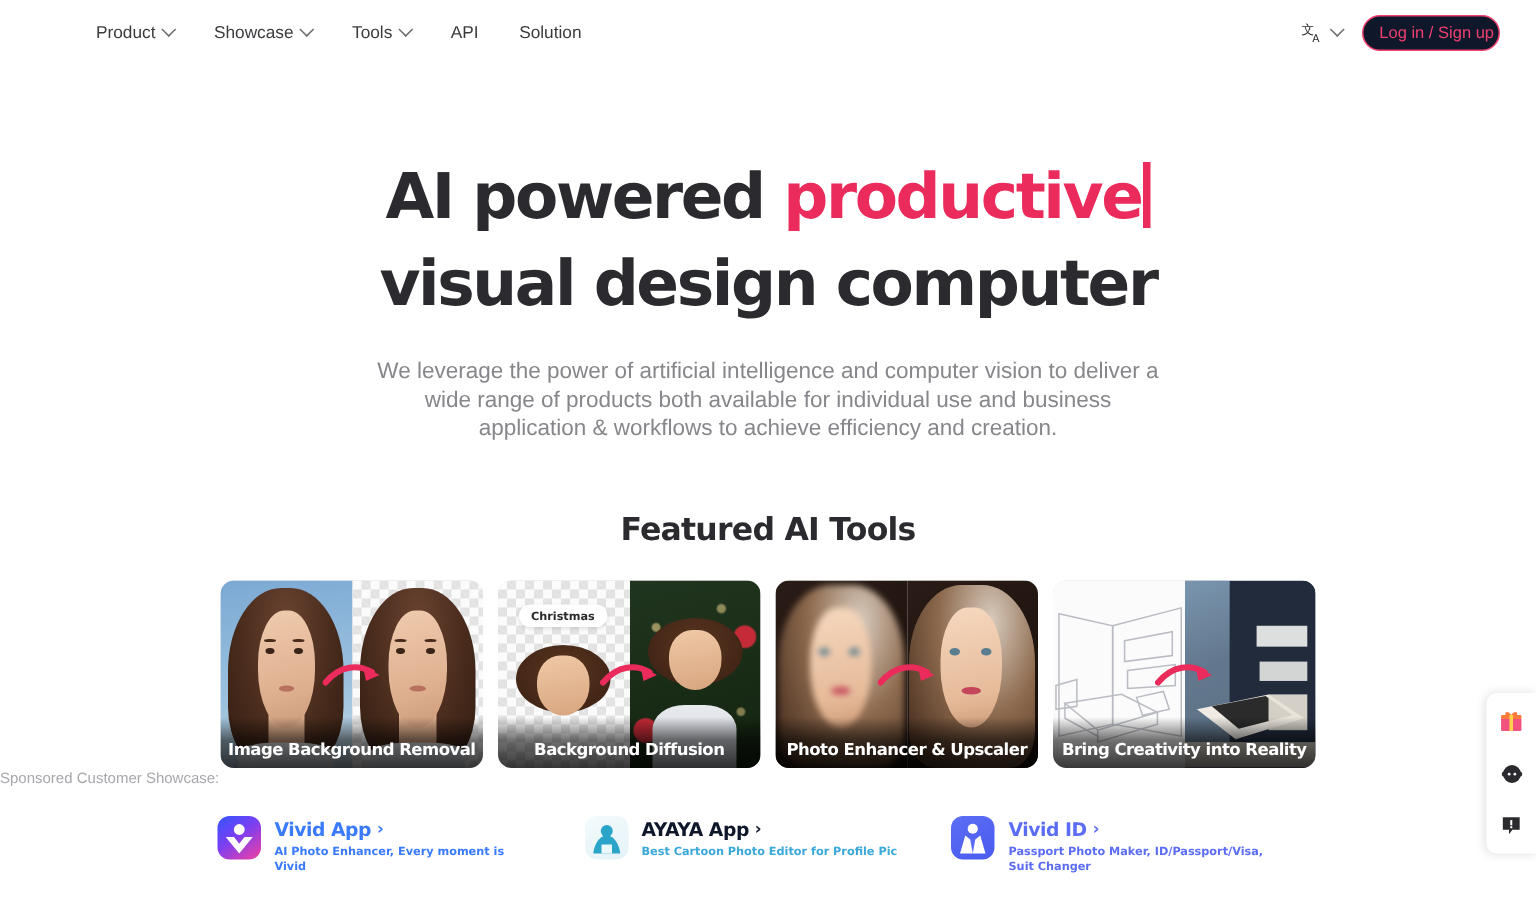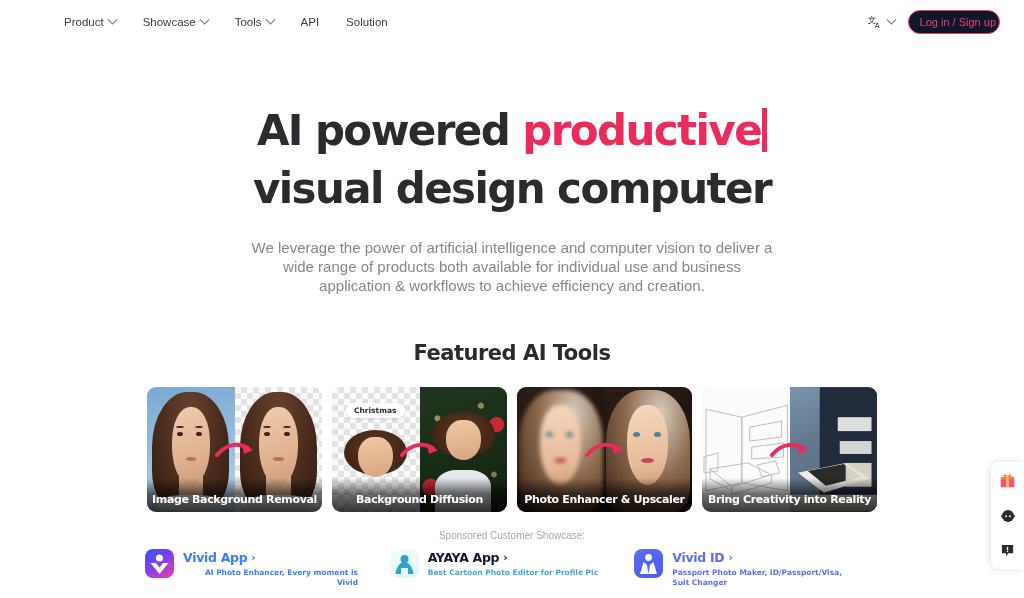--- a/index.html
+++ b/index.html
@@ -248,27 +248,26 @@
     position: absolute; left: 18%; bottom: 0; width: 64%; height: 34%;
     border-radius: 38% 38% 0 0;
     background: linear-gradient(180deg,#e8eaee,#cdd3da);
   }
 
   .sketchbg { background: #fbfbfb; }
   .renderbg { background: linear-gradient(160deg,#5e7d9a 0%, #2c3b52 40%, #1b2436 100%); }
 
   
   .sponsored-title {
-    text-align: center;
-    margin-top: 18px;
+    margin-top: 2px;
     font-size: 10px;
     color: #a8a8ad;
   }
   .sponsors {
-    margin-top: 8px;
+    margin-top: 19px;
     display: flex;
     justify-content: center;
     gap: 0;
     padding: 0 145px;
   }
   .sponsor {
     display: flex;
     align-items: flex-start;
     gap: 9px;
     width: 248px;
@@ -303,21 +302,21 @@
     font-weight: 700;
   }
   .sponsor-desc {
     margin-top: 3px;
     font-size: 7.5px;
     font-weight: 700;
     line-height: 10px;
     font-family: "DejaVu Sans", sans-serif;
     max-width: 175px;
   }
-  .d-vivid { color: #3a7bfd; text-align: right; }
+  .d-vivid { color: #3a7bfd; }
   .d-ayaya { color: #3aa8d8; }
   .d-vivid-id { color: #5c6df5; }
 
   
   .widget {
     position: absolute;
     right: 0;
     top: 462px;
     width: 33px;
     background: #fff;

